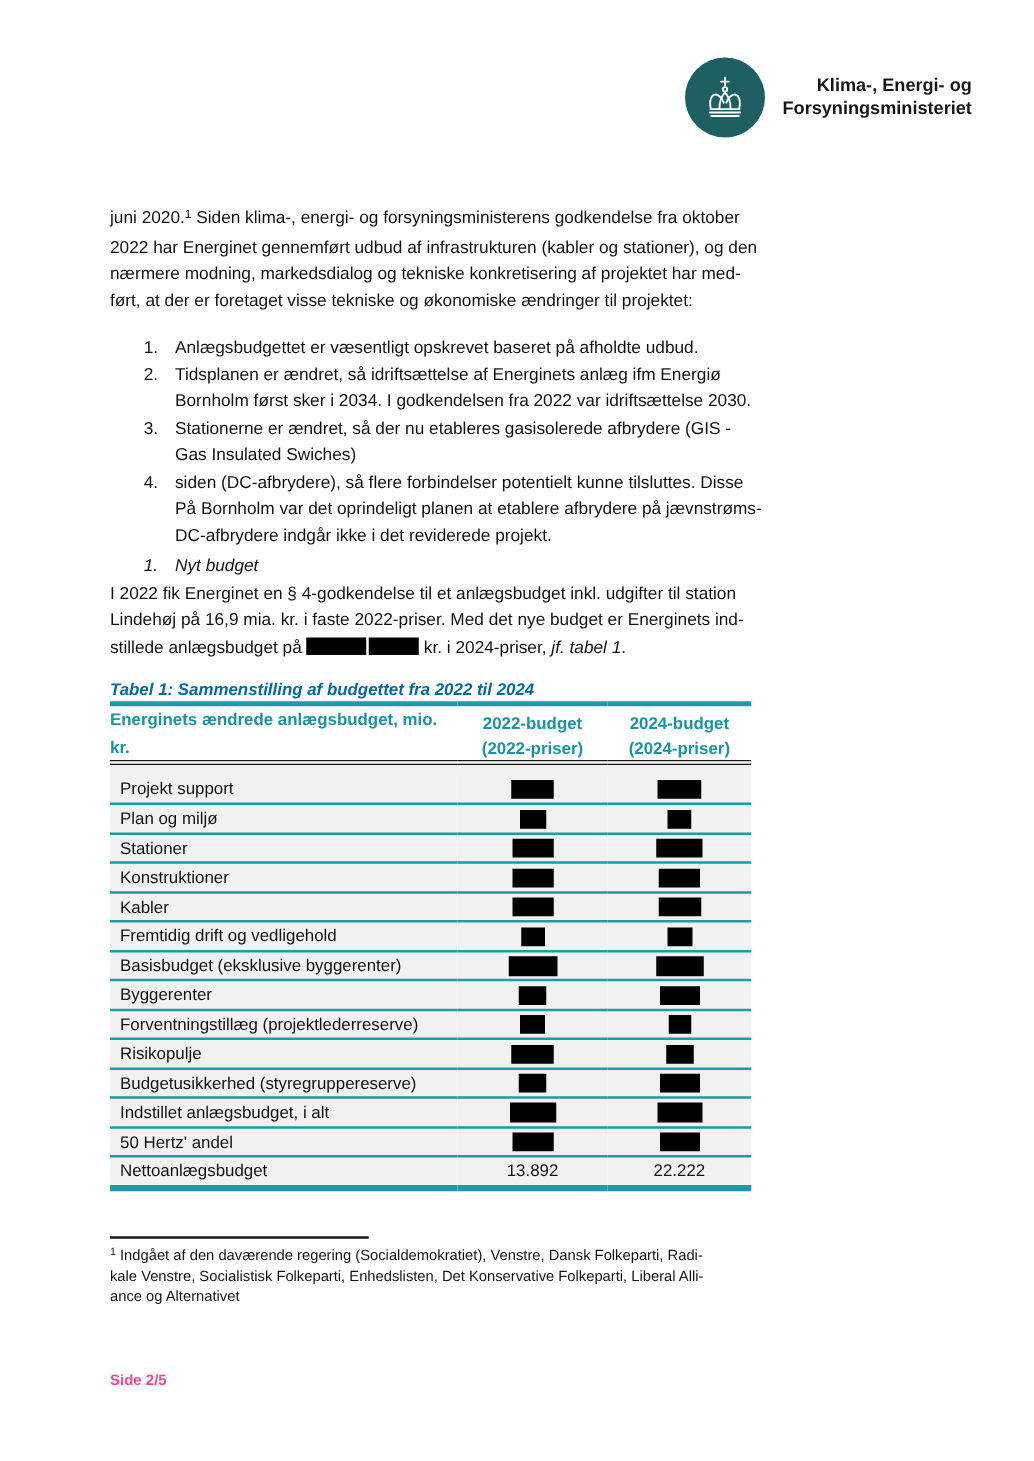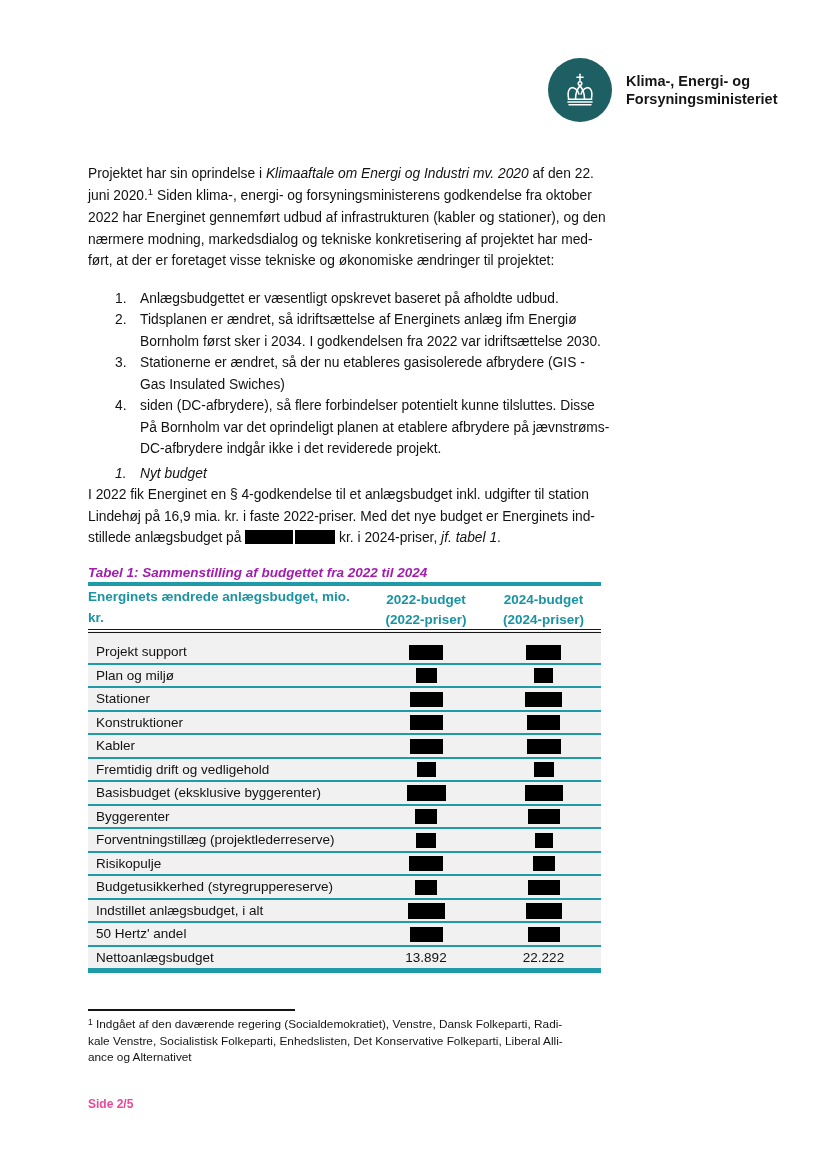--- a/index.html
+++ b/index.html
@@ -9,21 +9,21 @@
     --header-text:#1a93a3;
     --ink:#111;
   }
   *{box-sizing:border-box;}
   html,body{margin:0;padding:0;background:#fff;}
   .page{
     position:relative;width:827px;height:1169px;background:#fff;overflow:hidden;
     font-family:"Liberation Sans",sans-serif;color:var(--ink);
   }
   
-  .logo{position:absolute;top:58px;left:548px;display:flex;align-items:center;}
+  .logo{position:absolute;top:46px;left:548px;display:flex;align-items:center;text-align:right;}
   .logo-circle{width:64px;height:64px;border-radius:50%;background:var(--logo-teal);
     display:flex;align-items:center;justify-content:center;flex:none;}
   .logo-circle svg{width:44px;height:44px;}
   .logo-text{margin-left:14px;font-weight:bold;font-size:14.5px;line-height:18.5px;color:#161616;white-space:nowrap;}
   
   .content{position:absolute;left:88px;top:163px;width:513px;font-size:13.8px;line-height:21.5px;color:#121212;}
   .tline{white-space:nowrap;}
   .i{font-style:italic;}
   .sup{font-size:9.5px;position:relative;top:-4.5px;}
   .redact{display:inline-block;background:#000;height:14px;vertical-align:-2px;}
@@ -33,21 +33,21 @@
   .li{display:flex;}
   .li-num{width:25px;flex:none;margin-left:27px;}
   .li-lines{flex:1;min-width:0;}
   
   .sec-head{display:flex;font-style:italic;margin-top:3px;}
   .sec-num{width:25px;flex:none;margin-left:27px;}
   
   .para2{margin-top:0;}
   
   .table-block{margin-top:16px;}
-  .table-title{font-weight:bold;font-style:italic;font-size:13.5px;line-height:15px;margin-bottom:2px;color:#a21caf;}
+  .table-title{font-weight:bold;font-style:italic;font-size:13.5px;line-height:15px;margin-bottom:2px;color:#0369a1;}
   table.budget{width:513px;border-collapse:collapse;table-layout:fixed;
     border-top:4px solid var(--accent-teal);border-bottom:5px solid var(--accent-teal);
     font-size:13.5px;}
   table.budget col.c-lbl{width:278px;}
   table.budget col.c-v1{width:120px;}
   table.budget col.c-v2{width:115px;}
   table.budget thead th{background:#fff;color:var(--header-text);font-weight:bold;
     border-bottom:4px double #161616;padding:0;}
   th.h-lbl{text-align:left;vertical-align:bottom;padding:0 0 3px 8px;font-size:13.5px;}
   th.h-col{vertical-align:bottom;padding-bottom:3px;}
@@ -93,21 +93,20 @@
     </div>
     <div class="logo-text">
       <div>Klima-, Energi- og</div>
       <div>Forsyningsministeriet</div>
     </div>
   </div>
 
   <div class="content">
 
     <div>
-        <div class="tline"><span>Projektet har sin oprindelse i </span><span class="i">Klimaaftale om Energi og Industri mv. 2020</span><span> af den 22.</span></div>
         <div class="tline"><span>juni 2020.</span><span class="sup">1</span><span> Siden klima-, energi- og forsyningsministerens godkendelse fra oktober</span></div>
         <div class="tline"><span>2022 har Energinet gennemført udbud af infrastrukturen (kabler og stationer), og den</span></div>
         <div class="tline"><span>nærmere modning, markedsdialog og tekniske konkretisering af projektet har med-</span></div>
         <div class="tline"><span>ført, at der er foretaget visse tekniske og økonomiske ændringer til projektet:</span></div>
       </div>
 
     <div class="numlist">
         <div class="li">
           <span class="li-num">1.</span>
           <div class="li-lines">

